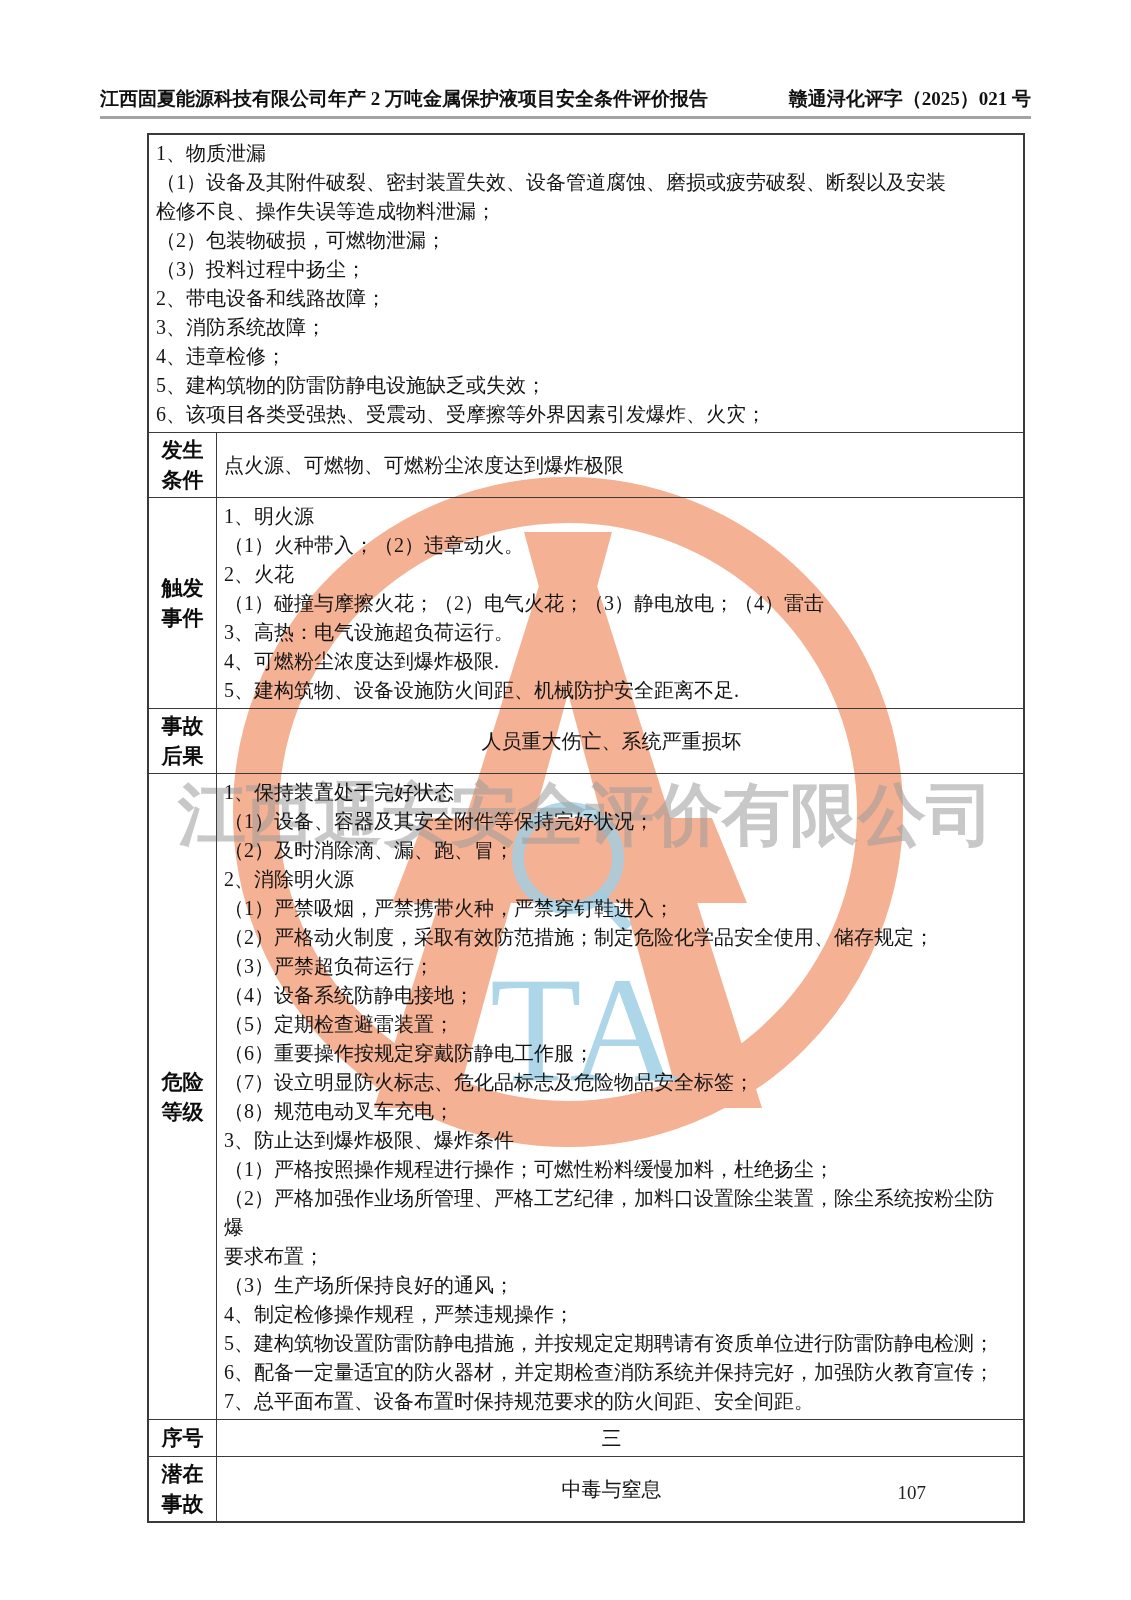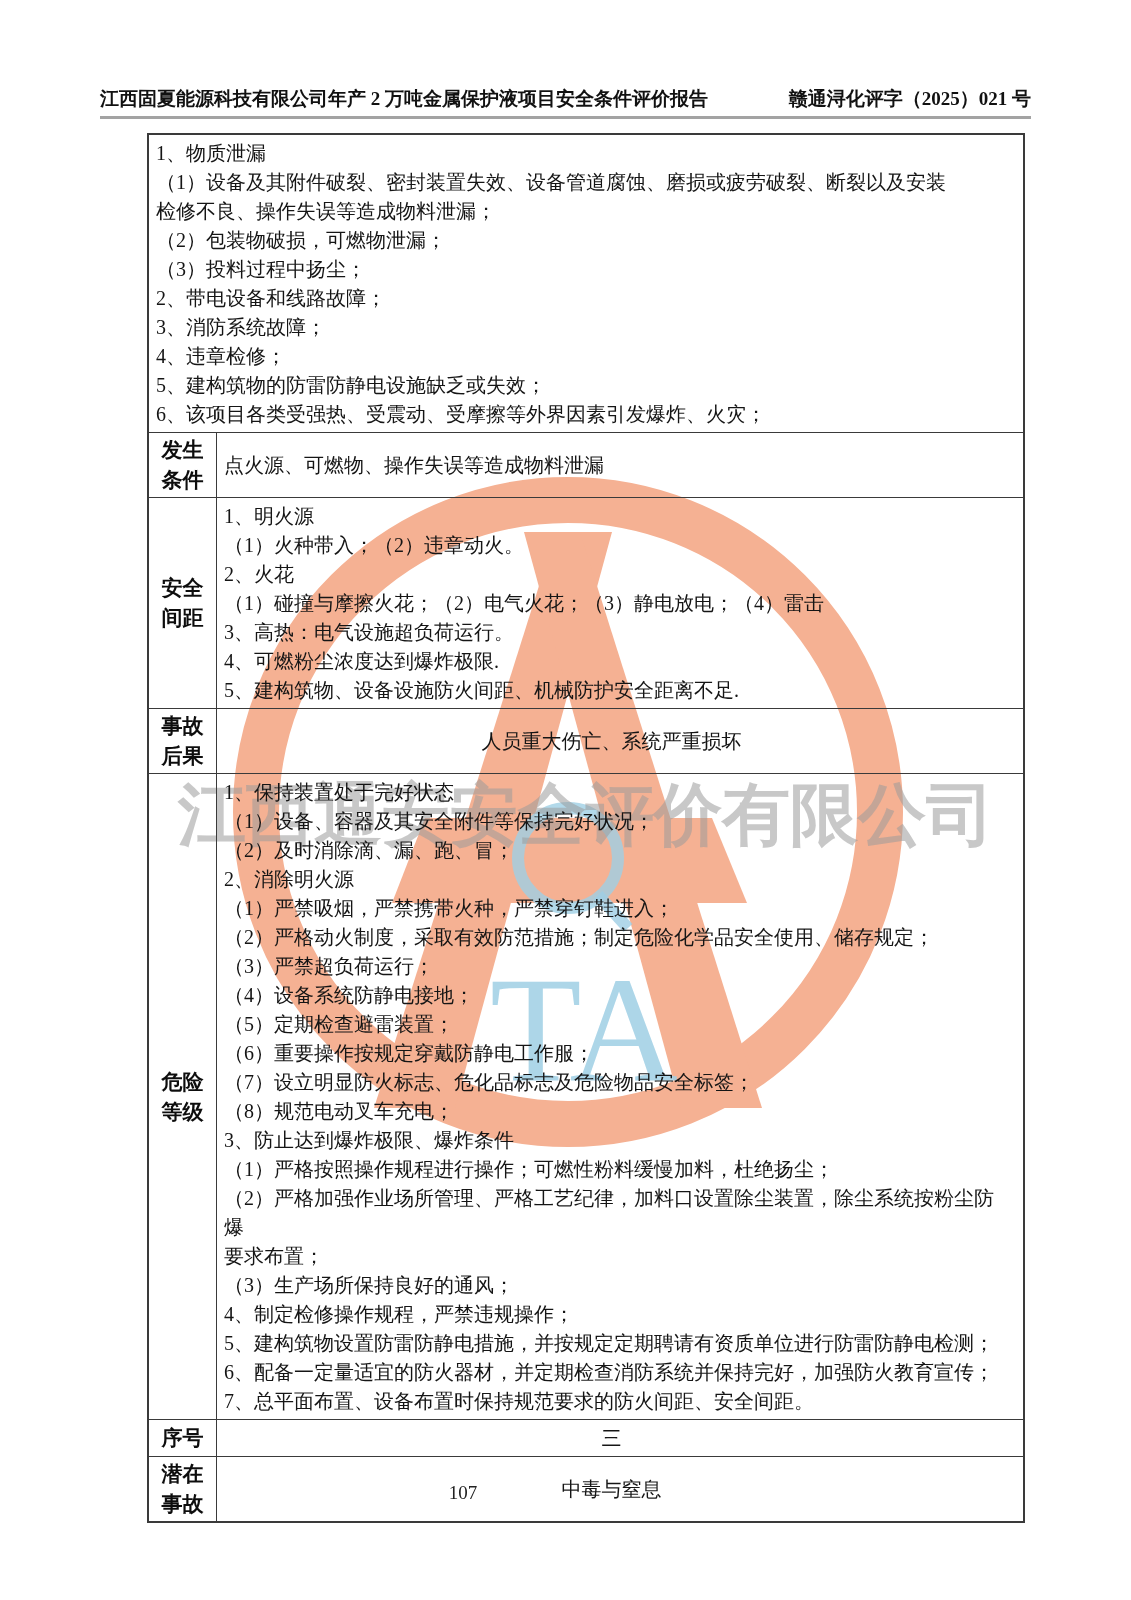--- a/index.html
+++ b/index.html
@@ -85,21 +85,21 @@
   .trow.h59 { min-height: 59px; }
   .trow.h31 { min-height: 31px; }
   .trow.h54 { min-height: 54px; }
   .trow.vcenter .cell.content { display: flex; align-items: center; }
 
   .page-footer {
     position: absolute;
     left: 0;
     top: 1482px;
     width: 926px;
-    text-align: center;
+    text-align: right;
     font-size: 19px;
     color: #222;
   }
 </style>
 </head>
 <body>
 
 <div class="page">
 
   <svg class="watermark" width="1131" height="1600" viewBox="0 0 1131 1600" xmlns="http://www.w3.org/2000/svg">
@@ -137,25 +137,25 @@
 （3）投料过程中扬尘；
 2、带电设备和线路故障；
 3、消防系统故障；
 4、违章检修；
 5、建构筑物的防雷防静电设施缺乏或失效；
 6、该项目各类受强热、受震动、受摩擦等外界因素引发爆炸、火灾；</div>
       </div>
 
       <div class="trow vcenter h53">
         <div class="cell label">发生条件</div>
-        <div class="cell content">点火源、可燃物、操作失误等造成物料泄漏</div>
+        <div class="cell content">点火源、可燃物、可燃粉尘浓度达到爆炸极限</div>
       </div>
 
       <div class="trow">
-        <div class="cell label">安全间距</div>
+        <div class="cell label">触发事件</div>
         <div class="cell content">1、明火源
 （1）火种带入；（2）违章动火。
 2、火花
 （1）碰撞与摩擦火花；（2）电气火花；（3）静电放电；（4）雷击
 3、高热：电气设施超负荷运行。
 4、可燃粉尘浓度达到爆炸极限.
 5、建构筑物、设备设施防火间距、机械防护安全距离不足.</div>
       </div>
 
       <div class="trow center h59">

